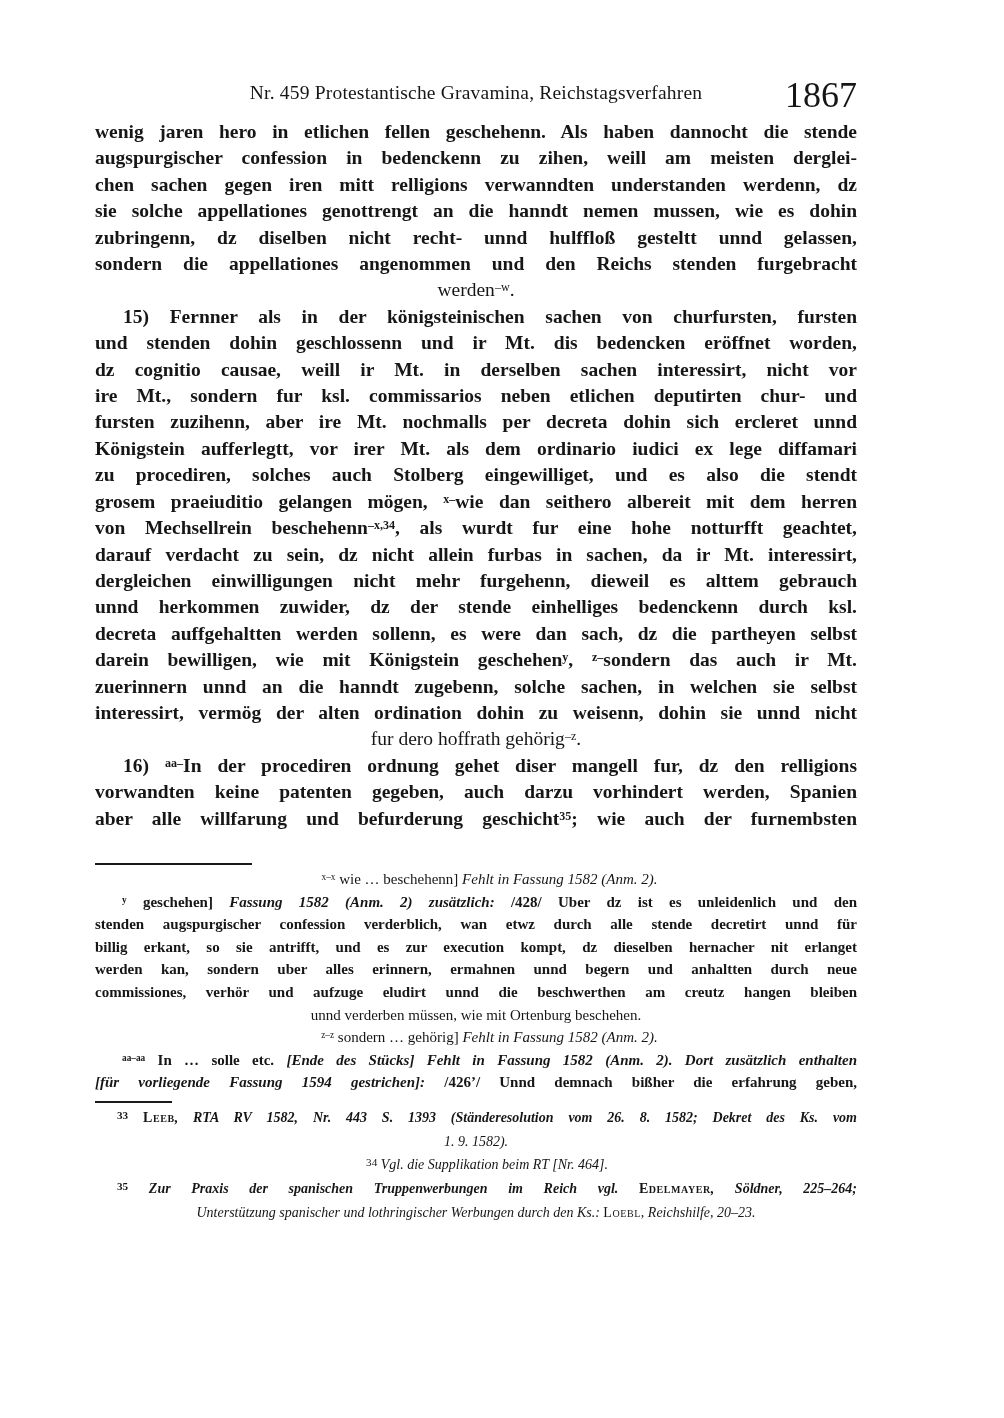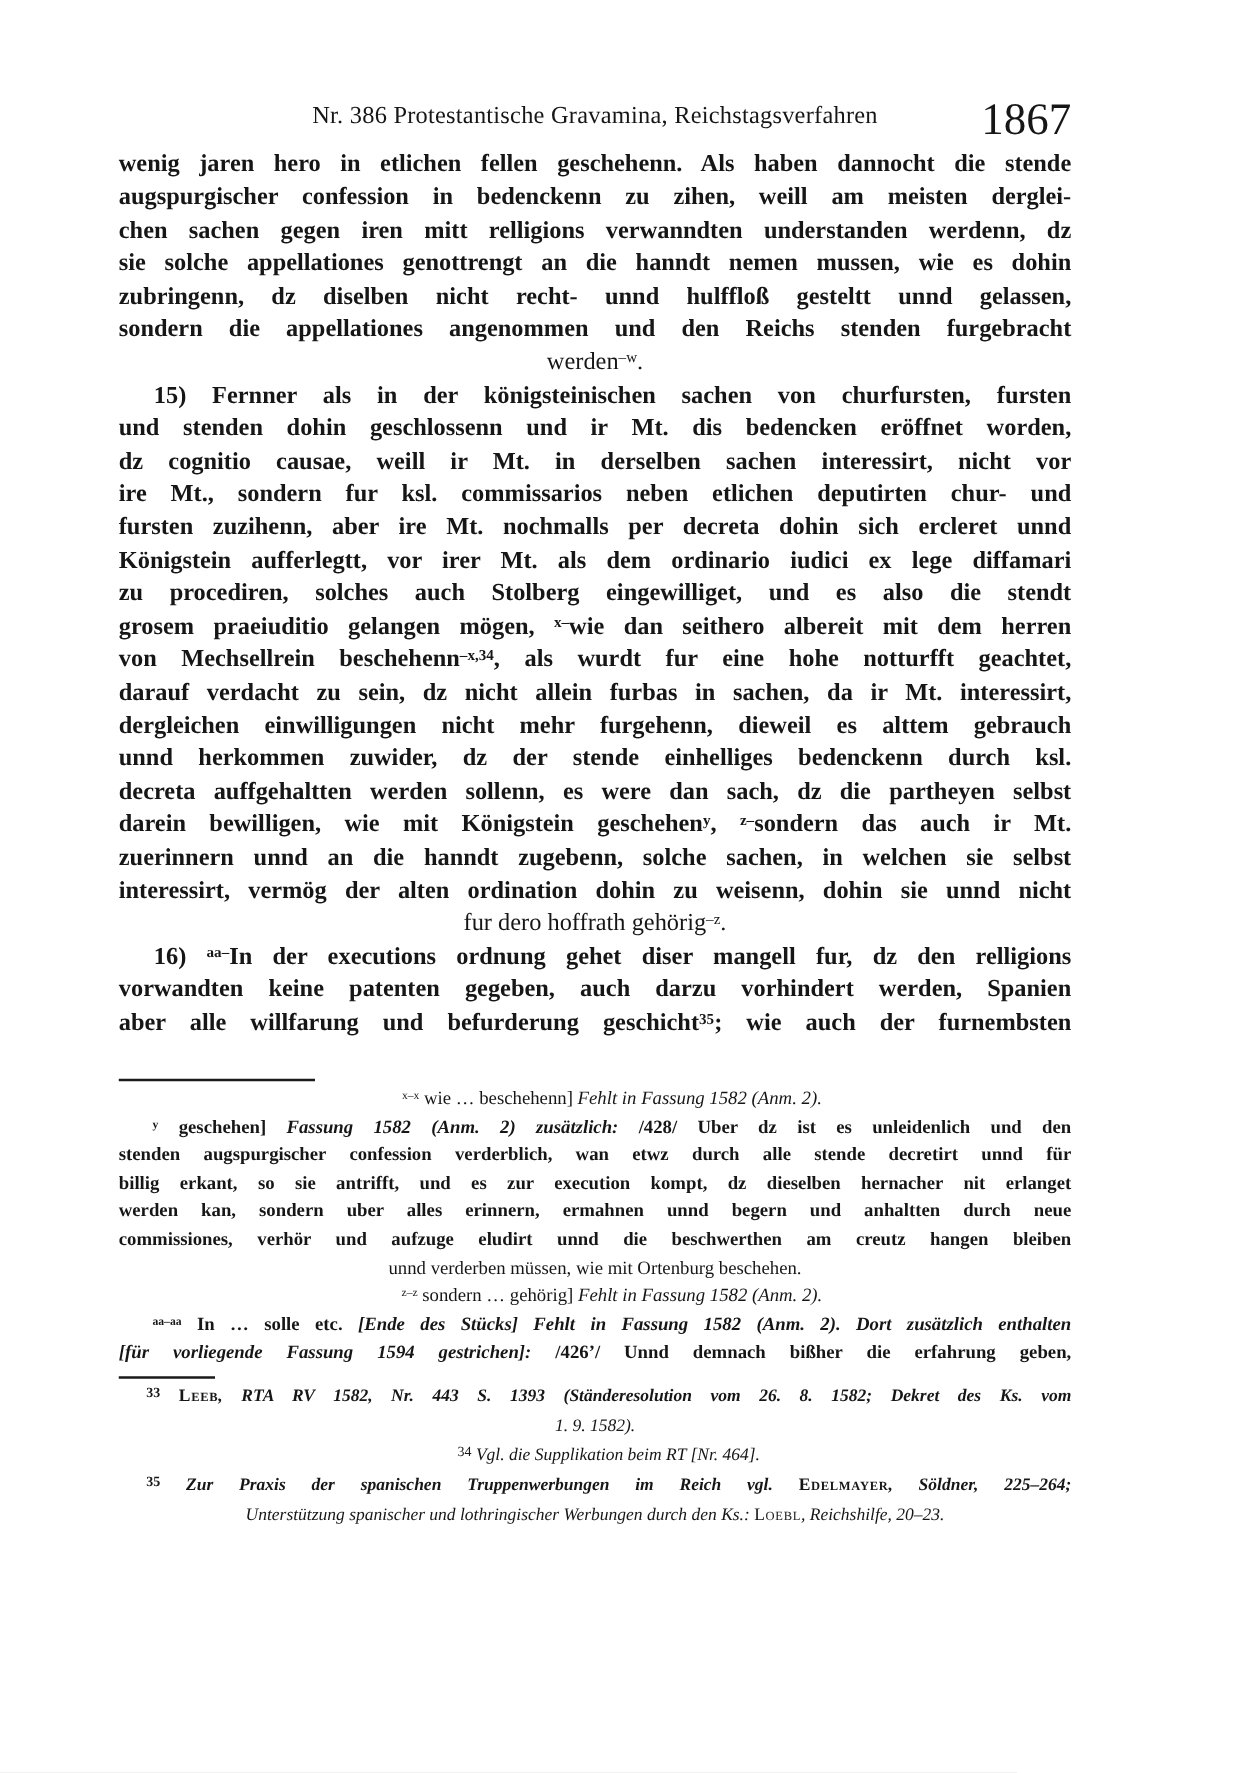--- a/index.html
+++ b/index.html
@@ -56,21 +56,21 @@
   .rule-apparatus { width: 157px; margin-top: 31px; }
   .rule-footnotes { width: 77px;  margin-top: 7px; }
 </style>
 </head>
 <body>
 
 <div class="page" style="background: rgb(255, 255, 255); color: rgb(22, 22, 22);">
   <div class="content">
 
     <div class="runhead">
-      <span class="title">Nr. 386 Protestantische Gravamina, Reichstagsverfahren</span>
+      <span class="title">Nr. 459 Protestantische Gravamina, Reichstagsverfahren</span>
       <span class="pagenum">1867</span>
     </div>
 
     <div class="textblock bodytext">
         <div class="para">
           <div class="line just"><span class="r">wenig jaren hero in etlichen fellen geschehenn. Als haben dannocht die stende</span></div>
           <div class="line just"><span class="r">augspurgischer confession in bedenckenn zu zihen, weill am meisten derglei-</span></div>
           <div class="line just"><span class="r">chen sachen gegen iren mitt relligions verwanndten understanden werdenn, dz</span></div>
           <div class="line just"><span class="r">sie solche appellationes genottrengt an die hanndt nemen mussen, wie es dohin</span></div>
           <div class="line just"><span class="r">zubringenn, dz diselben nicht recht- unnd hulffloß gesteltt unnd gelassen,</span></div>
@@ -90,21 +90,21 @@
           <div class="line just"><span class="r">darauf verdacht zu sein, dz nicht allein furbas in sachen, da ir Mt. interessirt,</span></div>
           <div class="line just"><span class="r">dergleichen einwilligungen nicht mehr furgehenn, dieweil es alttem gebrauch</span></div>
           <div class="line just"><span class="r">unnd herkommen zuwider, dz der stende einhelliges bedenckenn durch ksl.</span></div>
           <div class="line just"><span class="r">decreta auffgehaltten werden sollenn, es were dan sach, dz die partheyen selbst</span></div>
           <div class="line just"><span class="r">darein bewilligen, wie mit Königstein geschehen</span><span class="s">y</span><span class="r">, </span><span class="s">z–</span><span class="r">sondern das auch ir Mt.</span></div>
           <div class="line just"><span class="r">zuerinnern unnd an die hanndt zugebenn, solche sachen, in welchen sie selbst</span></div>
           <div class="line just"><span class="r">interessirt, vermög der alten ordination dohin zu weisenn, dohin sie unnd nicht</span></div>
           <div class="line end"><span class="r">fur dero hoffrath gehörig</span><span class="s">–z</span><span class="r">.</span></div>
         </div>
         <div class="para">
-          <div class="line just indent"><span class="r">16) </span><span class="s">aa–</span><span class="r">In der executions ordnung gehet diser mangell fur, dz den relligions</span></div>
+          <div class="line just indent"><span class="r">16) </span><span class="s">aa–</span><span class="r">In der procediren ordnung gehet diser mangell fur, dz den relligions</span></div>
           <div class="line just"><span class="r">vorwandten keine patenten gegeben, auch darzu vorhindert werden, Spanien</span></div>
           <div class="line just"><span class="r">aber alle willfarung und befurderung geschicht</span><span class="s">35</span><span class="r">; wie auch der furnembsten</span></div>
         </div>
       </div>
 
     <hr class="rule rule-apparatus">
 
     <div class="textblock apparatus">
         <div class="para">
           <div class="line end indent"><span class="s">x–x</span><span class="r"> wie … beschehenn] </span><span class="i">Fehlt in Fassung 1582 (Anm. 2).</span></div>

